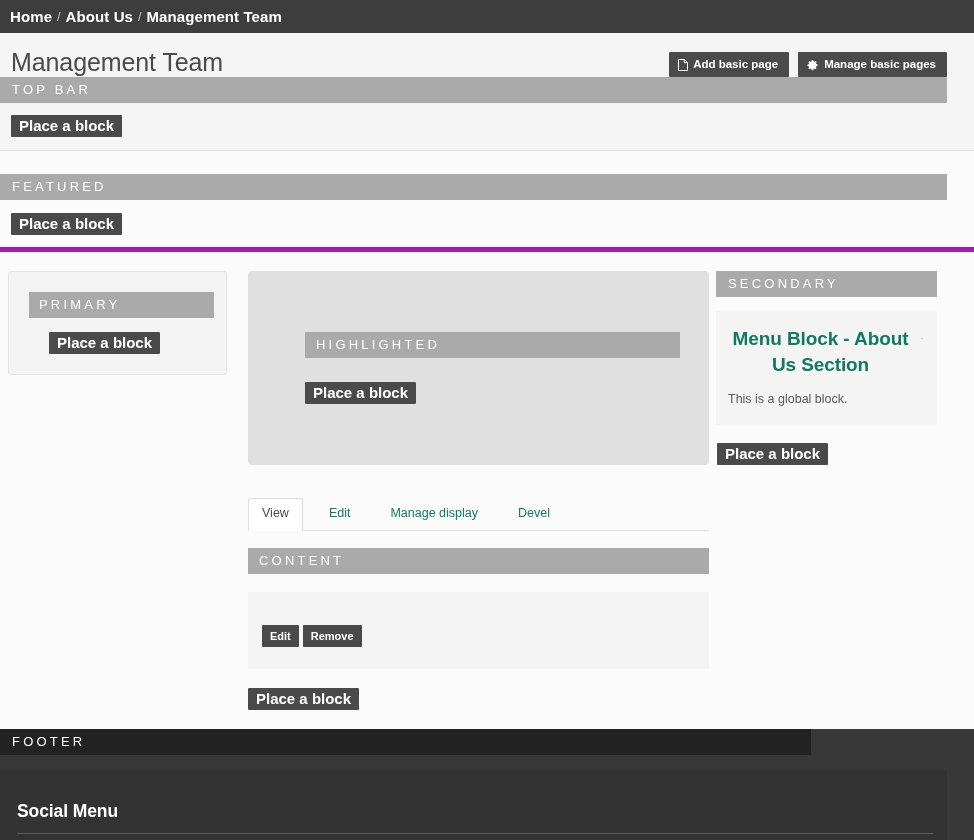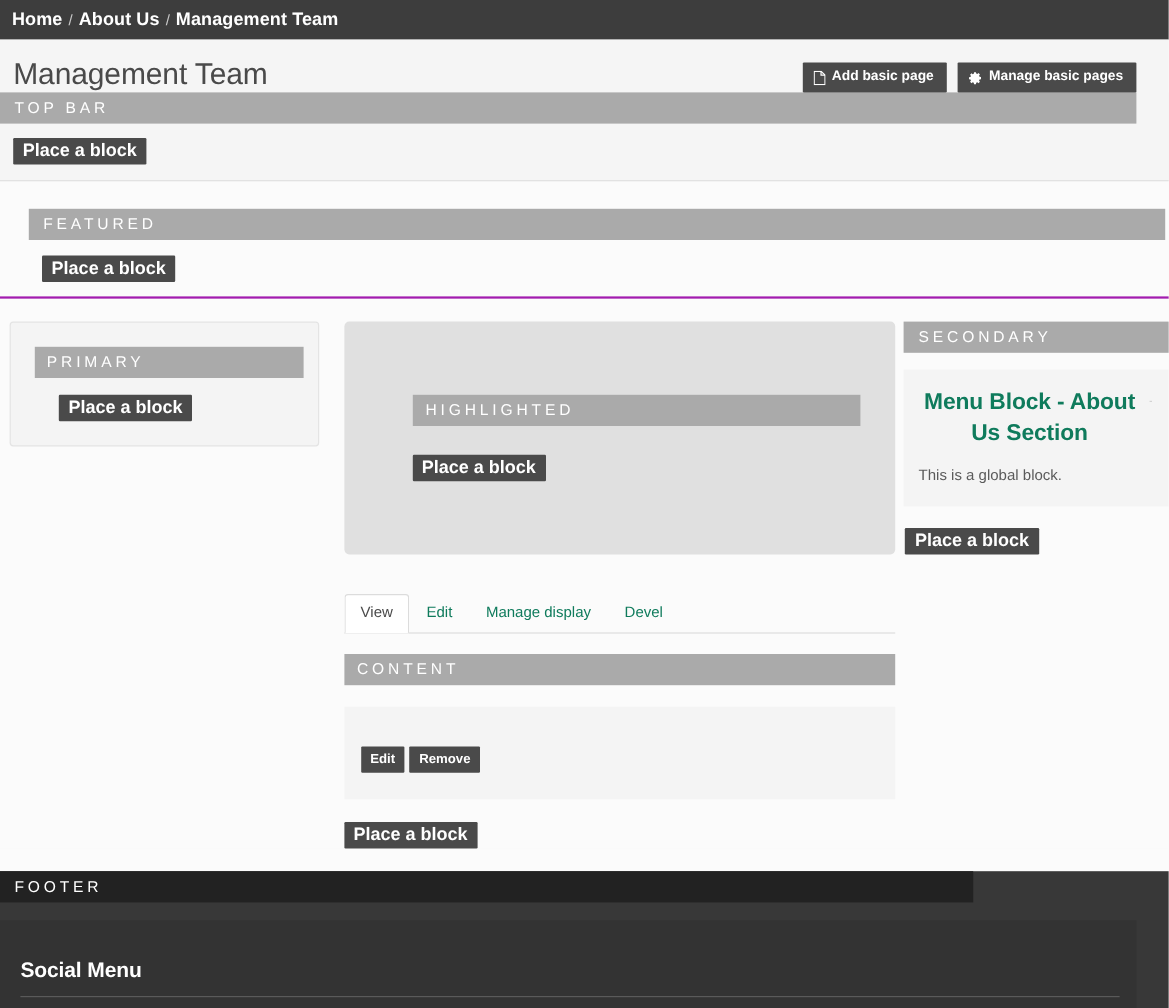--- a/index.html
+++ b/index.html
@@ -124,34 +124,33 @@
     padding: 0 13px 0 0;
     border-bottom: 1px solid #e2e2e2;
   }
   .region-bar-wide { width: 947px; }
   .block-actions-row { padding: 12px 0 13px 11px; }
 
   
   .section-featured {
     background: #fbfbfb;
     padding-top: 23px;
-    border-bottom: 2px solid #a21caf;
-    padding-left: 24px;
+    border-bottom: 5px solid #a21caf;
   }
   .featured-actions { padding: 13px 0 12px 11px; }
 
   
   .main-columns {
     display: flex;
     align-items: flex-start;
     padding: 19px 0 0 0;
     background: #fbfbfb;
   }
   .col-primary {
-    width: 258px;
+    width: 219px;
     margin-left: 8px;
     background: #f4f4f4;
     border: 1px solid #e4e4e4;
     border-radius: 3px;
     padding: 20px 12px 20px 20px;
     min-height: 99px;
   }
   .col-primary .region-label {
     padding-left: 10px;
     letter-spacing: 3.2px;
@@ -209,20 +208,21 @@
   }
   .secondary-actions { padding: 18px 0 0 1px; }
 
   
   .tabs-wrap {
     margin: 33px 0 0 0;
     border-bottom: 1px solid #dcdcdc;
     display: flex;
     align-items: flex-end;
     height: 33px;
+    gap: 12px;
   }
   .tab {
     font-size: 12.5px;
     color: #0f7b5c;
     text-decoration: none;
     padding: 8px 14px 9px 14px;
     line-height: 15px;
     display: block;
     cursor: pointer;
   }

